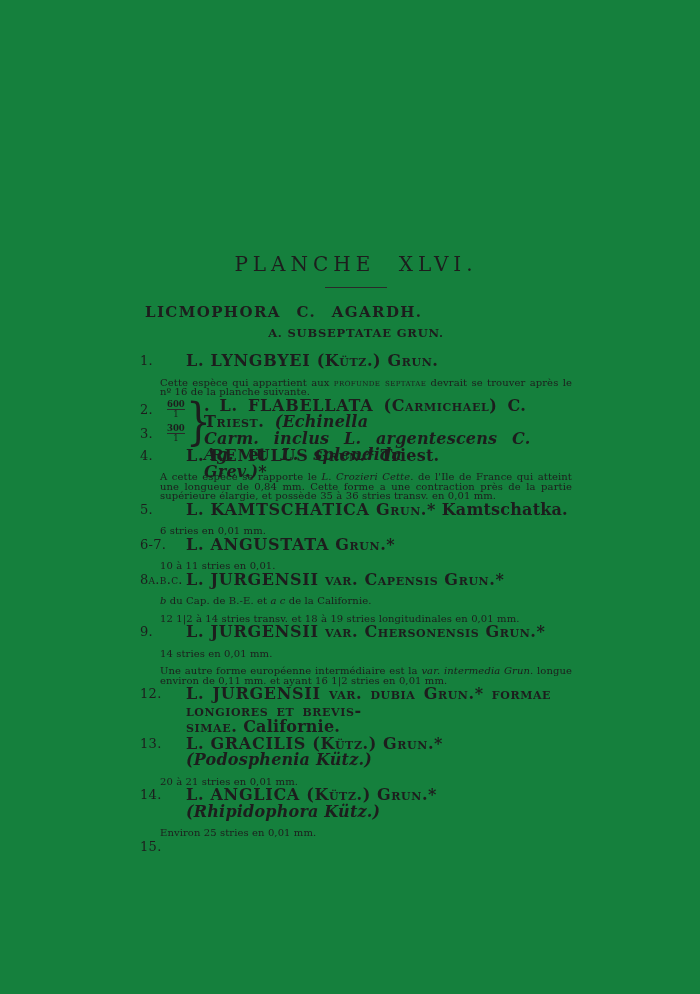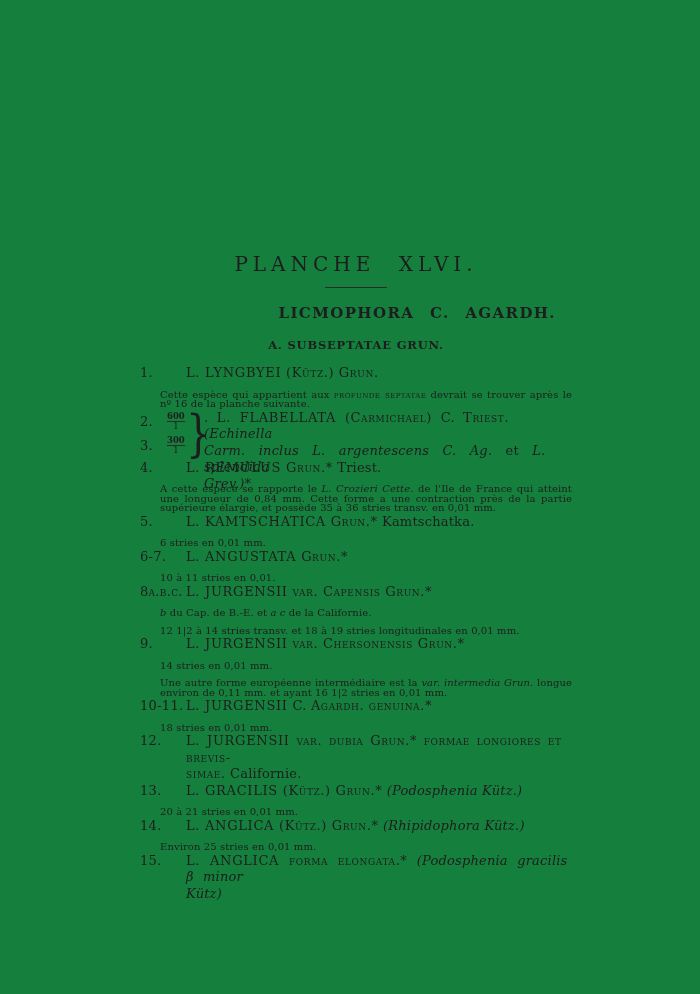--- a/index.html
+++ b/index.html
@@ -8,34 +8,34 @@
     font-family:"DejaVu Serif", serif;color:#1d1d1d;
   }
   .page{position:relative;width:700px;height:994px;background:#15803d;overflow:hidden;}
   .content{position:absolute;left:140px;top:252px;width:432px;}
   .plate-title{
     margin:0;font-size:20px;font-weight:normal;text-align:center;
     letter-spacing:5px;word-spacing:12px;line-height:24px;
   }
   .rule{width:62px;height:1px;background:#2a2a2a;margin:11px auto 15px auto;}
   .genus-heading{
-    margin:16px;font-size:15px;font-weight:bold;text-align:right;
+    margin:5px;font-size:15px;font-weight:bold;text-align:left;
     letter-spacing:1.4px;word-spacing:9px;line-height:18px;
   }
   .section-heading{
     margin:3px 0 13px 0;font-size:11.5px;font-weight:bold;text-align:center;
     letter-spacing:0.8px;line-height:14px;
   }
   .entry{position:relative;}
   .num{
     position:absolute;left:0;top:0;font-size:13px;line-height:16.5px;
     font-variant:small-caps;letter-spacing:0.3px;
   }
   .body{margin-left:46px;}
-  .line{font-size:13px;line-height:16.5px;letter-spacing:0.2px;}
+  .line{font-size:16px;line-height:16.5px;letter-spacing:0.2px;font-weight:bold;}
   .t-c{letter-spacing:0.7px;}
   .t-s{font-variant:small-caps;letter-spacing:0.6px;}
   .t-r{}
   .t-i{font-style:italic;}
   .note{
     margin-left:20px;margin-top:8px;margin-bottom:1px;
     font-size:10px;line-height:9.5px;letter-spacing:0.1px;
     text-align:justify;
   }
   .note .t-s{letter-spacing:0.4px;}
@@ -124,27 +124,20 @@
         </div>
         <div class="entry">
           <span class="num">9.</span>
           <div class="body">
             <div class="line"><span class="t-c">L. JURGENSII </span><span class="t-s">var. Chersonensis Grun.*</span></div>
           </div>
           <div class="note"><span class="t-r">14 stries en 0,01 mm.</span></div>
           <div class="note"><span class="t-r">Une autre forme européenne intermédiaire est la </span><span class="t-i">var. intermedia Grun.</span><span class="t-r"> longue environ de 0,11 mm. et ayant 16 1|2 stries en 0,01 mm.</span></div>
         </div>
         <div class="entry">
-          <span class="num">10-11.</span>
-          <div class="body">
-            <div class="line"><span class="t-c">L. JURGENSII </span><span class="t-r">C. </span><span class="t-s">Agardh. genuina.*</span></div>
-          </div>
-          <div class="note"><span class="t-r">18 stries en 0,01 mm.</span></div>
-        </div>
-        <div class="entry">
           <span class="num">12.</span>
           <div class="body">
             <div class="line" style="word-spacing: 2px;"><span class="t-c">L. JURGENSII </span><span class="t-s">var. dubia Grun.* formae longiores et brevis-</span></div>
             <div class="line"><span class="t-s">simae.</span><span class="t-r"> Californie.</span></div>
           </div>
         </div>
         <div class="entry">
           <span class="num">13.</span>
           <div class="body">
             <div class="line"><span class="t-c">L. GRACILIS </span><span class="t-s">(Kütz.) Grun.*</span><span class="t-i"> (Podosphenia Kütz.)</span></div>
@@ -153,20 +146,16 @@
         </div>
         <div class="entry">
           <span class="num">14.</span>
           <div class="body">
             <div class="line"><span class="t-c">L. ANGLICA </span><span class="t-s">(Kütz.) Grun.*</span><span class="t-i"> (Rhipidophora Kütz.)</span></div>
           </div>
           <div class="note"><span class="t-r">Environ 25 stries en 0,01 mm.</span></div>
         </div>
         <div class="entry">
           <span class="num">15.</span>
-          <div class="body">
-            <div class="line" style="word-spacing: 5px;"><span class="t-c">L. ANGLICA </span><span class="t-s">forma elongata.*</span><span class="t-i"> (Podosphenia gracilis β minor</span></div>
-            <div class="line"><span class="t-i">Kütz)</span></div>
-          </div>
         </div>
       </div>
   </div>
 </div>
 
 </body></html>

